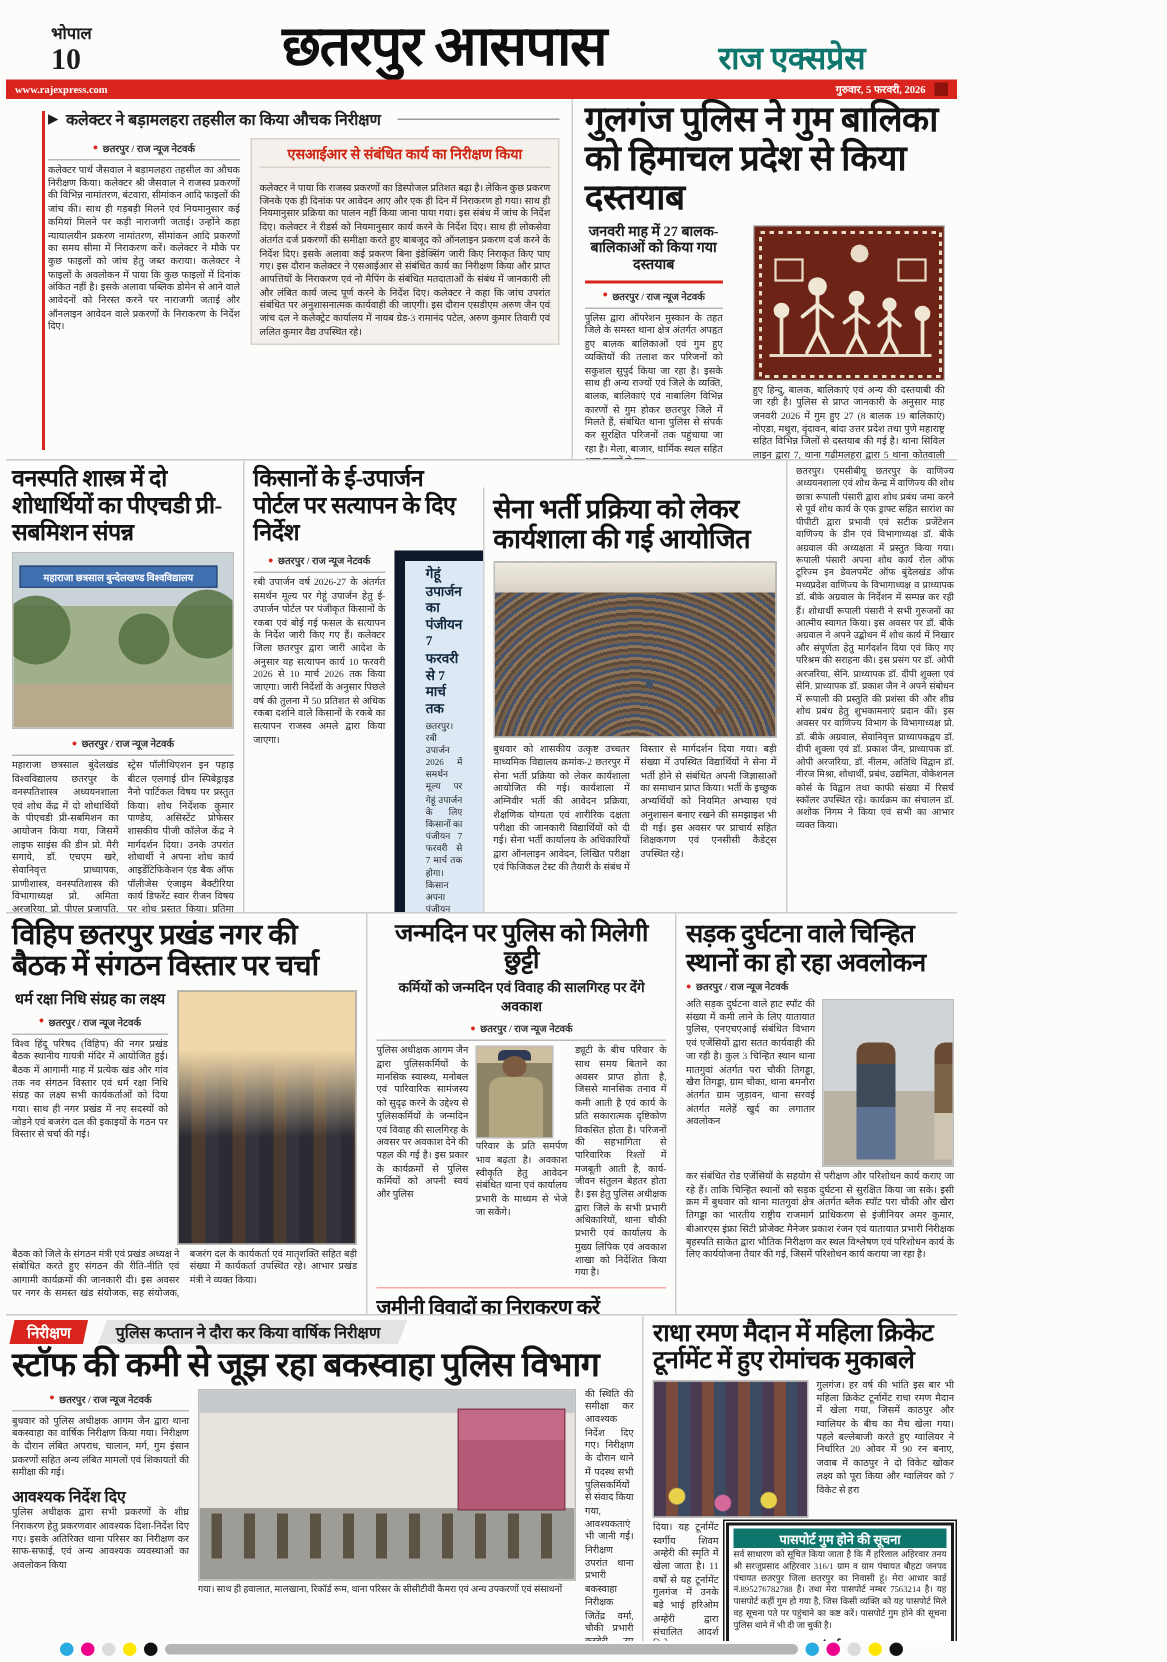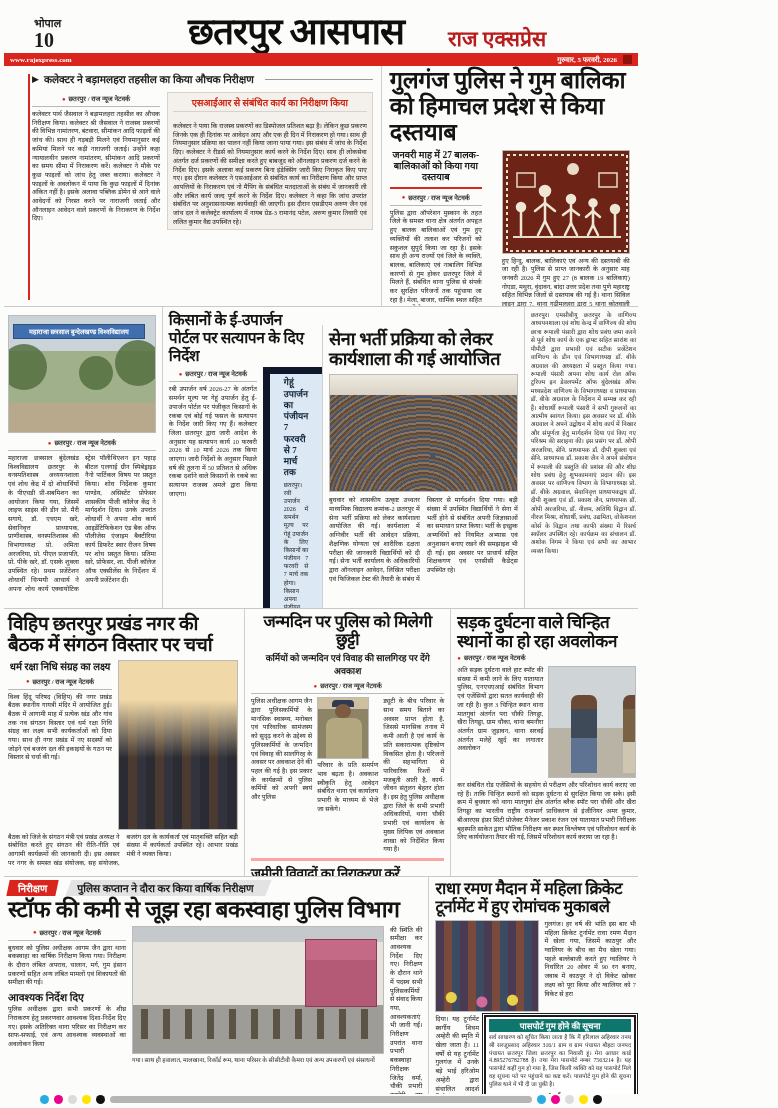--- a/index.html
+++ b/index.html
@@ -7,21 +7,21 @@
     width:778px;height:1108px;overflow:hidden;background:#fcfcfa;
     font-family:"Liberation Serif","DejaVu Serif",serif;color:#1c1c1c;
   }
   .page{width:642px;height:1108px;position:relative;box-sizing:border-box;padding:0 4px;}
   
   .masthead{display:flex;align-items:flex-end;height:50px;padding:4px 30px 0 30px;box-sizing:border-box;}
   .mh-left{width:110px;line-height:1;}
   .mh-edition{font-size:11px;font-weight:700;}
   .mh-pageno{font-size:20px;font-weight:800;margin-top:1px;}
   .mh-title{flex:1;text-align:center;font-size:37px;font-weight:800;letter-spacing:-1px;color:#0e0e0e;line-height:1;}
-  .mh-brand{width:160px;text-align:left;font-size:21px;font-weight:800;color:#b91c1c;line-height:1;}
+  .mh-brand{width:160px;text-align:center;font-size:21px;font-weight:800;color:#0f766e;line-height:1;}
   .redbar{height:13px;margin:3px 0 0 0;background:#d9251d;display:flex;align-items:center;justify-content:space-between;padding:0 6px;position:relative;}
   .redbar span{color:#fff;font-size:7px;font-weight:700;}
   .redbar .sq{width:9px;height:9px;background:#8f120d;margin-left:6px;}
   .redbar-right{display:flex;align-items:center;text-align:right;}
   
   main{display:block;}
   h1,h2,h3{margin:0;color:#141414;font-weight:800;letter-spacing:-.3px;}
   .btext{font-size:6.4px;line-height:1.36;text-align:justify;color:#262626;}
   .byline{display:flex;align-items:center;justify-content:center;gap:3px;font-size:6.6px;font-weight:700;color:#333;
           border-bottom:1px solid #b9b9b9;padding:2px 0 3px 0;margin-bottom:3px;}
@@ -92,21 +92,21 @@
   .vhp-bottom{margin-top:3px;column-count:2;column-gap:7px;}
   .bday{width:250px;padding:4px 6px 2px 6px;}
   .bday h2{font-size:16.5px;text-align:center;line-height:1.1;}
   .bday .deck2{font-size:9px;font-weight:700;text-align:center;margin:2px 0;}
   .bday-cols{display:flex;gap:5px;}
   .bday-c{flex:1;}
   .copphoto{width:52px;height:62px;float:left;margin:0 3px 2px 0;background:linear-gradient(#cdbf9f 0 18%,#8d8468 18% 100%);}
   .cop-head{position:absolute;left:17px;top:6px;width:16px;height:14px;border-radius:50% 50% 45% 45%;background:#7d5b40;}
   .cop-cap{position:absolute;left:14px;top:2px;width:22px;height:7px;border-radius:4px 4px 0 0;background:#2e3a55;}
   .cop-body{position:absolute;left:8px;top:20px;width:36px;height:42px;border-radius:8px 8px 0 0;background:#b3a77f;}
-  .land h3{font-size:13.5px;margin:4px 0 2px 0;border-top:3px solid #fca5a5;padding-top:3px;}
+  .land h3{font-size:13.5px;margin:4px 0 2px 0;border-top:1px solid #fca5a5;padding-top:3px;}
   .land .btext{column-count:2;column-gap:7px;}
   .road{width:228px;padding:4px 2px 2px 6px;}
   .road h2{font-size:17px;line-height:1.12;}
   .road-cols{display:flex;gap:5px;margin-top:3px;}
   .road-c1{width:86px;flex:none;}
   .roadphoto{flex:1;height:112px;background:linear-gradient(#cfd4d6 0 55%,#b9b3a6 55% 100%);}
   .man{position:absolute;bottom:4px;width:26px;height:78px;border-radius:7px 7px 0 0;}
   .man1{left:22px;background:linear-gradient(#6b4a35 0 18%,#3e4a58 18% 55%,#5d7391 55% 100%);}
   .man2{left:74px;background:linear-gradient(#6b4a35 0 18%,#7a6245 18% 60%,#cfc6b2 60% 100%);}
   .road-bottom{margin-top:3px;}
@@ -240,20 +240,21 @@
             </div>
             <div class="btext">हुए हिन्दु, बालक, बालिकाएं एवं अन्य की दस्तयाबी की जा रही है। पुलिस से प्राप्त जानकारी के अनुसार माह जनवरी 2026 में गुम हुए 27 (8 बालक 19 बालिकाएं) नोएडा, मथुरा, वृंदावन, बांदा उत्तर प्रदेश तथा पुणे महाराष्ट्र सहित विभिन्न जिलों से दस्तयाब की गई है। थाना सिविल लाइन द्वारा 7, थाना गढ़ीमलहरा द्वारा 5 थाना कोतवाली द्वारा 4 थाना बड़ामलहरा एवं गौरिहार द्वारा 2-2 महिला जिले में 27 बालक बालिकाएं</div>
           </div>
           <div class="gul-c3 btext">दस्तयाब की गई है। थाना गुलगंज में दो सप्ताह पूर्व एक गुम बालिका गंभीर रिपोर्ट पर भारतीय न्याय संहिता के तहत अपराध दर्ज किया गया था। गुम बालिका को 2 सप्ताह के अंदर जिला सिवनी, हिमाचल प्रदेश से दस्तयाब किया गया, विधिवत कार्यवाही की जा रही है। थाना गुलगंज की त्वरित कार्यवाही में एसडीओपी बड़ामलहरा रोहित अस्थाना के मार्गदर्शन में थाना प्रभारी गुलगंज उप निरीक्षक अमित पाराशर, सहायक उप निरीक्षक रमेश राय, प्रधान आरक्षक इशाक खान, आरक्षक दिनेश मिश्रा, मुकेश प्रजापति, महिला आरक्षक शुभि नामदेव की भूमिका रही।</div>
         </div>
       </article>
     </section>
 
     <section class="row row2">
       <article class="botany">
+        <h2>वनस्पति शास्त्र में दो शोधार्थियों का पीएचडी प्री-सबमिशन संपन्न</h2>
         <div class="photo gatephoto">
           <div class="gatesign">महाराजा छत्रसाल बुन्देलखण्ड विश्वविद्यालय</div>
           <div class="gate-tree" style="left:-8px;top:28px;"></div>
           <div class="gate-tree" style="right:-6px;top:24px;"></div>
           <div class="gate-tree" style="left:70px;top:40px;width:34px;height:34px;"></div>
         </div>
         <div class="byline">
           <span class="dot">●</span>
           <span>छतरपुर / राज न्यूज नेटवर्क</span>
         </div>

